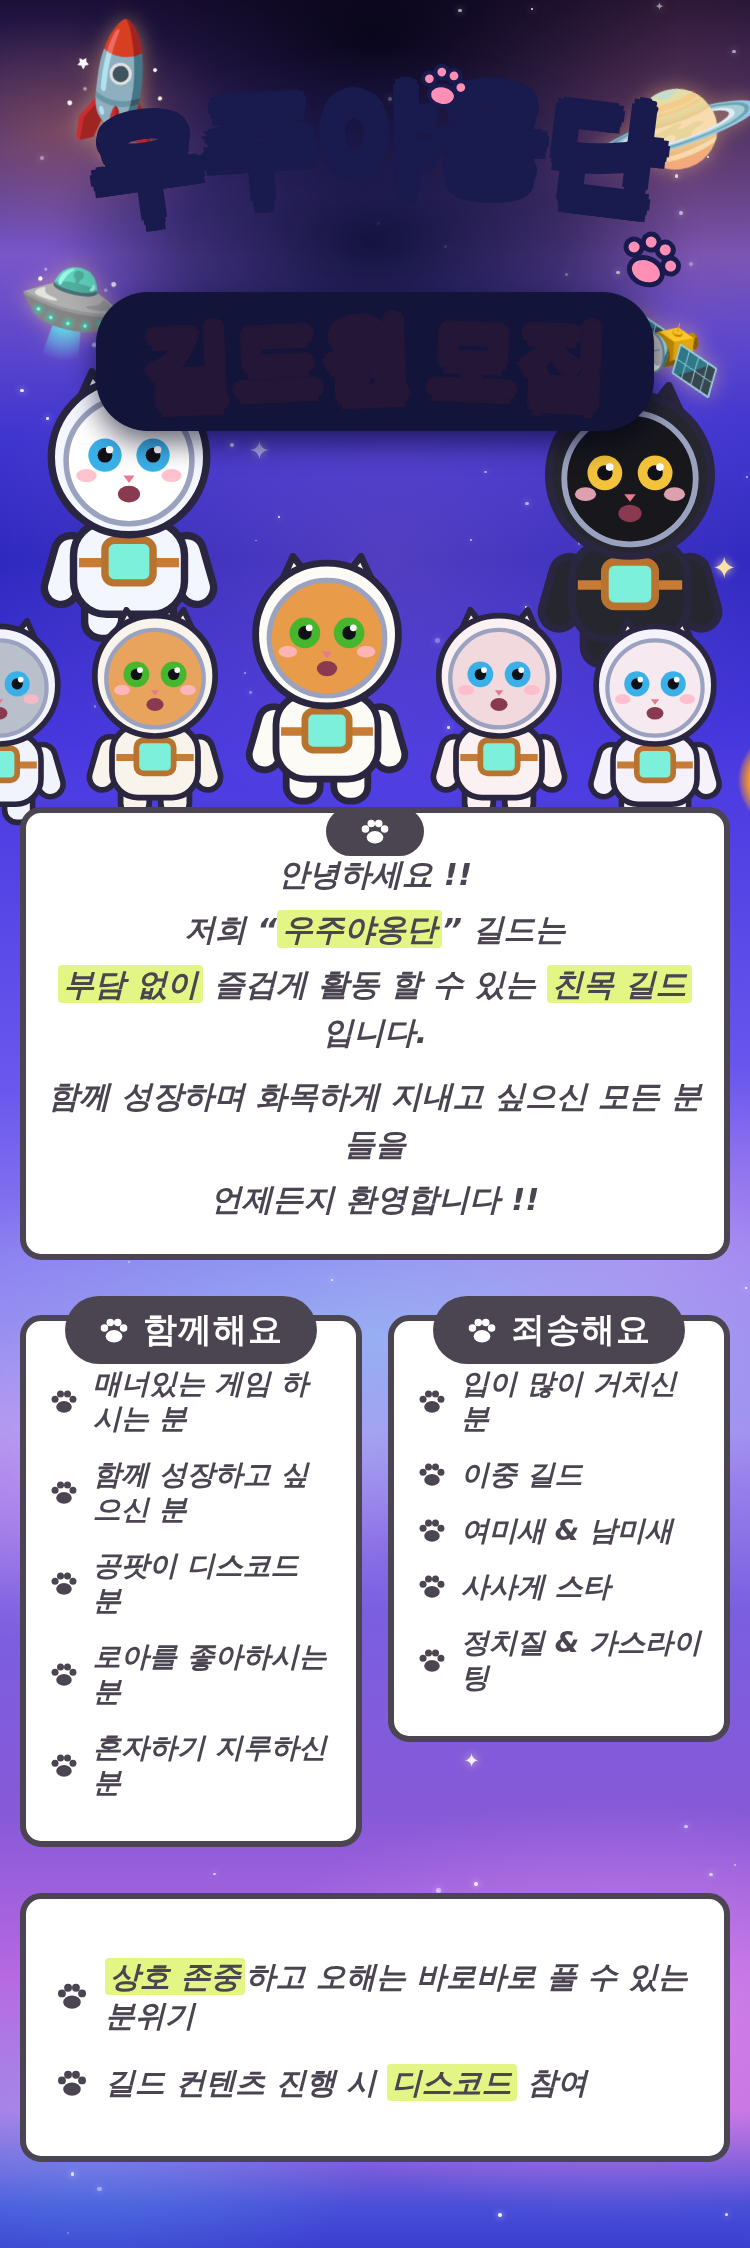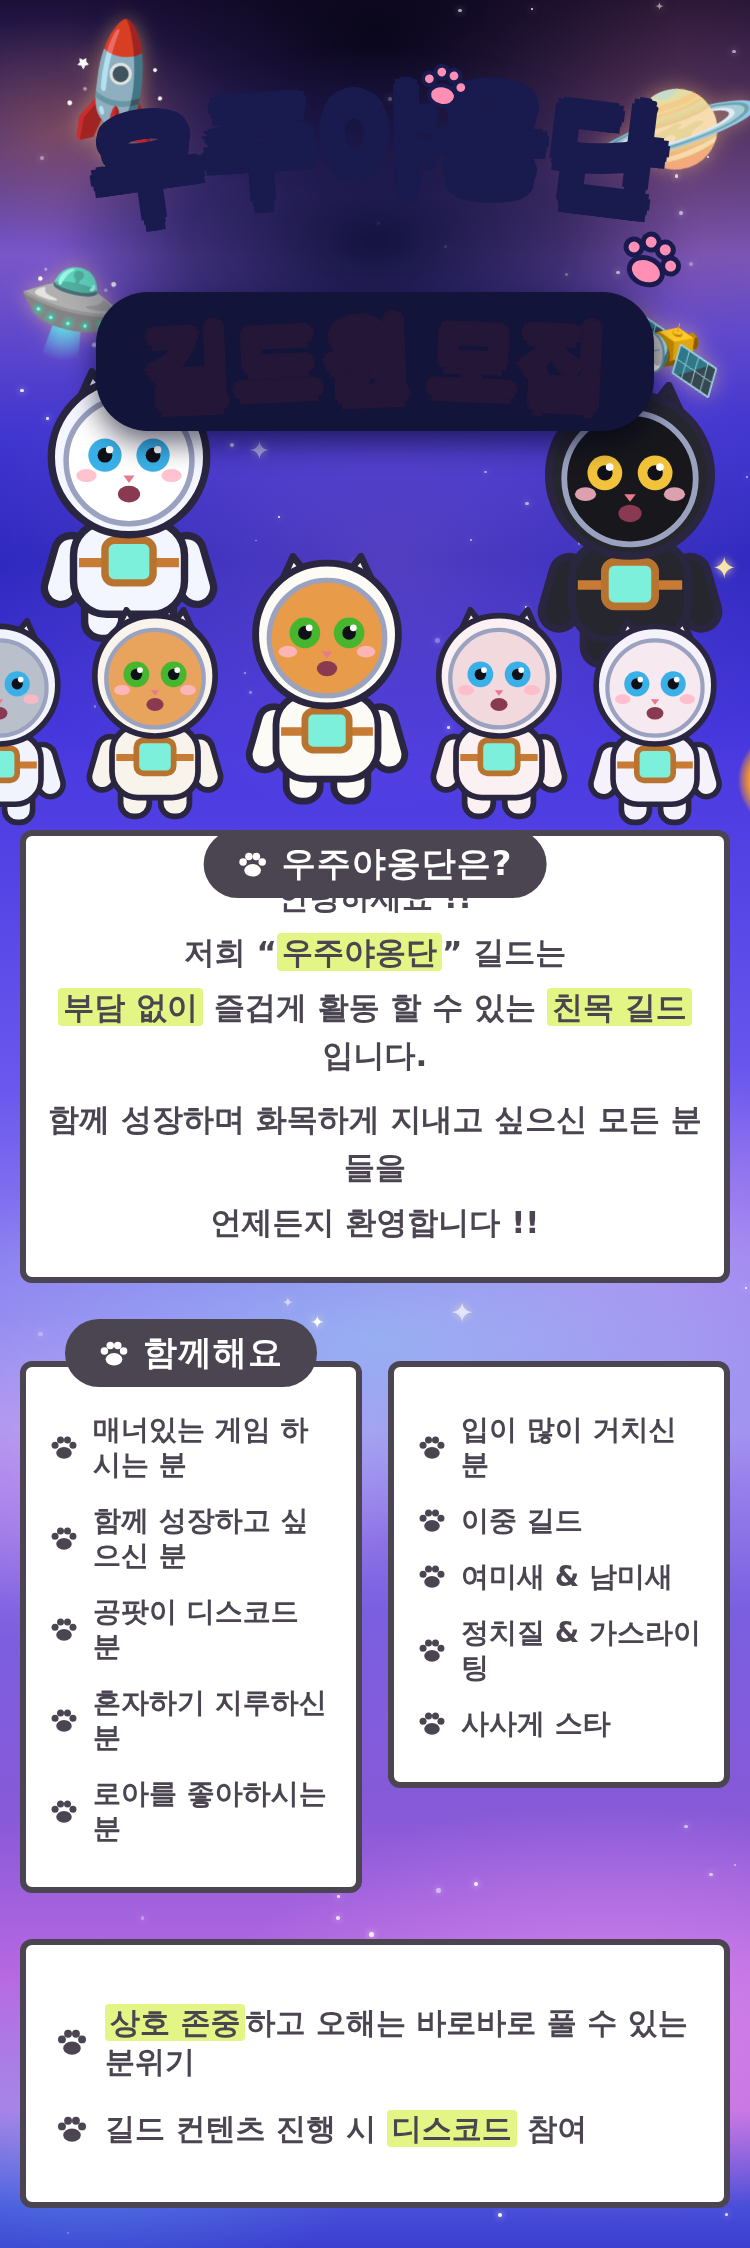--- a/index.html
+++ b/index.html
@@ -81,21 +81,21 @@
     background:radial-gradient(circle,#fffbc0 0%,#ffd95a 30%,#ff9a22 55%,rgba(255,120,20,0) 75%);
     filter:blur(1px);}
   
   .content{position:relative;z-index:2;padding-top:788px;}
   .sec{position:relative;margin:0 20px;}
   .badge{position:absolute;top:0;left:50%;transform:translateX(-50%);
     background:#4b4551;color:#fff;border-radius:44px;padding:11px 34px;
     font-size:34px;font-weight:700;display:flex;gap:14px;align-items:center;
     white-space:nowrap;z-index:3;letter-spacing:1px;}
   .badge .paw{width:30px;height:27px;color:#fff;flex:none;}
-  .box{background:#fff;border:6px solid #4b4551;border-radius:12px;margin-top:42px;position:relative;z-index:1;}
+  .box{background:#fff;border:6px solid #4b4551;border-radius:21px;margin-top:19px;position:relative;z-index:1;font-style:italic;}
   .intro-box{padding:30px 18px 24px;}
   .intro-box p{margin:7px 0;font-size:31px;line-height:1.55;font-weight:700;
     color:#4b4551;text-align:center;}
   .hl{background:#e3f685;border-radius:4px;padding:1px 5px;box-decoration-break:clone;}
   .row{display:flex;gap:26px;margin:36px 20px 0;}
   .row .sec{flex:1;margin:0;}
   ul.plist{list-style:none;margin:0;padding:24px 20px 20px 24px;}
   ul.plist li{display:flex;align-items:center;gap:15px;font-size:28px;font-weight:700;
     color:#4b4551;margin:21px 0;line-height:1.25;}
   ul.plist .paw{width:28px;height:25px;color:#4b4551;flex:none;}
@@ -368,21 +368,20 @@
     </div>
   </header>
 
   <main class="content">
 
     <section class="sec">
       <div class="badge">
         <svg class="paw" viewBox="0 0 36 32">
             <use href="#pawsym"></use>
           </svg>
-        <span>우주야옹단은?</span>
       </div>
       <div class="box intro-box">
         <p><span>안녕하세요 !!</span></p>
         <p><span>저희 “</span><span class="hl">우주야옹단</span><span>” 길드는</span></p>
         <p><span class="hl">부담 없이</span><span> 즐겁게 활동 할 수 있는 </span><span class="hl">친목 길드</span><span> 입니다.</span></p>
         <p style="margin-top:16px"><span>함께 성장하며 화목하게 지내고 싶으신 모든 분들을</span></p>
         <p><span>언제든지 환영합니다 !!</span></p>
       </div>
     </section>
 
@@ -411,32 +410,38 @@
             <li>
                 <svg class="paw" viewBox="0 0 36 32">
                   <use href="#pawsym"></use>
                 </svg>
                 <span>공팟이 디스코드 분</span>
               </li>
             <li>
                 <svg class="paw" viewBox="0 0 36 32">
                   <use href="#pawsym"></use>
                 </svg>
+                <span>로아를 좋아하시는 분</span>
+              </li>
+            <li>
+                <svg class="paw" viewBox="0 0 36 32">
+                  <use href="#pawsym"></use>
+                </svg>
                 <span>혼자하기 지루하신 분</span>
-              </li>
-            <li>
-                <svg class="paw" viewBox="0 0 36 32">
-                  <use href="#pawsym"></use>
-                </svg>
-                <span>로아를 좋아하시는 분</span>
               </li>
           </ul>
         </div>
       </section>
       <section class="sec">
+        <div class="badge">
+          <svg class="paw" viewBox="0 0 36 32">
+              <use href="#pawsym"></use>
+            </svg>
+          <span>죄송해요</span>
+        </div>
         <div class="box">
           <ul class="plist">
             <li>
                 <svg class="paw" viewBox="0 0 36 32">
                   <use href="#pawsym"></use>
                 </svg>
                 <span>입이 많이 거치신 분</span>
               </li>
             <li>
                 <svg class="paw" viewBox="0 0 36 32">
@@ -447,27 +452,27 @@
             <li>
                 <svg class="paw" viewBox="0 0 36 32">
                   <use href="#pawsym"></use>
                 </svg>
                 <span>여미새 &amp; 남미새</span>
               </li>
             <li>
                 <svg class="paw" viewBox="0 0 36 32">
                   <use href="#pawsym"></use>
                 </svg>
+                <span>사사게 스타</span>
+              </li>
+            <li>
+                <svg class="paw" viewBox="0 0 36 32">
+                  <use href="#pawsym"></use>
+                </svg>
                 <span>정치질 &amp; 가스라이팅</span>
-              </li>
-            <li>
-                <svg class="paw" viewBox="0 0 36 32">
-                  <use href="#pawsym"></use>
-                </svg>
-                <span>사사게 스타</span>
               </li>
           </ul>
         </div>
       </section>
     </div>
 
     <section class="sec dir-sec">
       <div class="box">
         <ul class="dirlist">
           <li>

